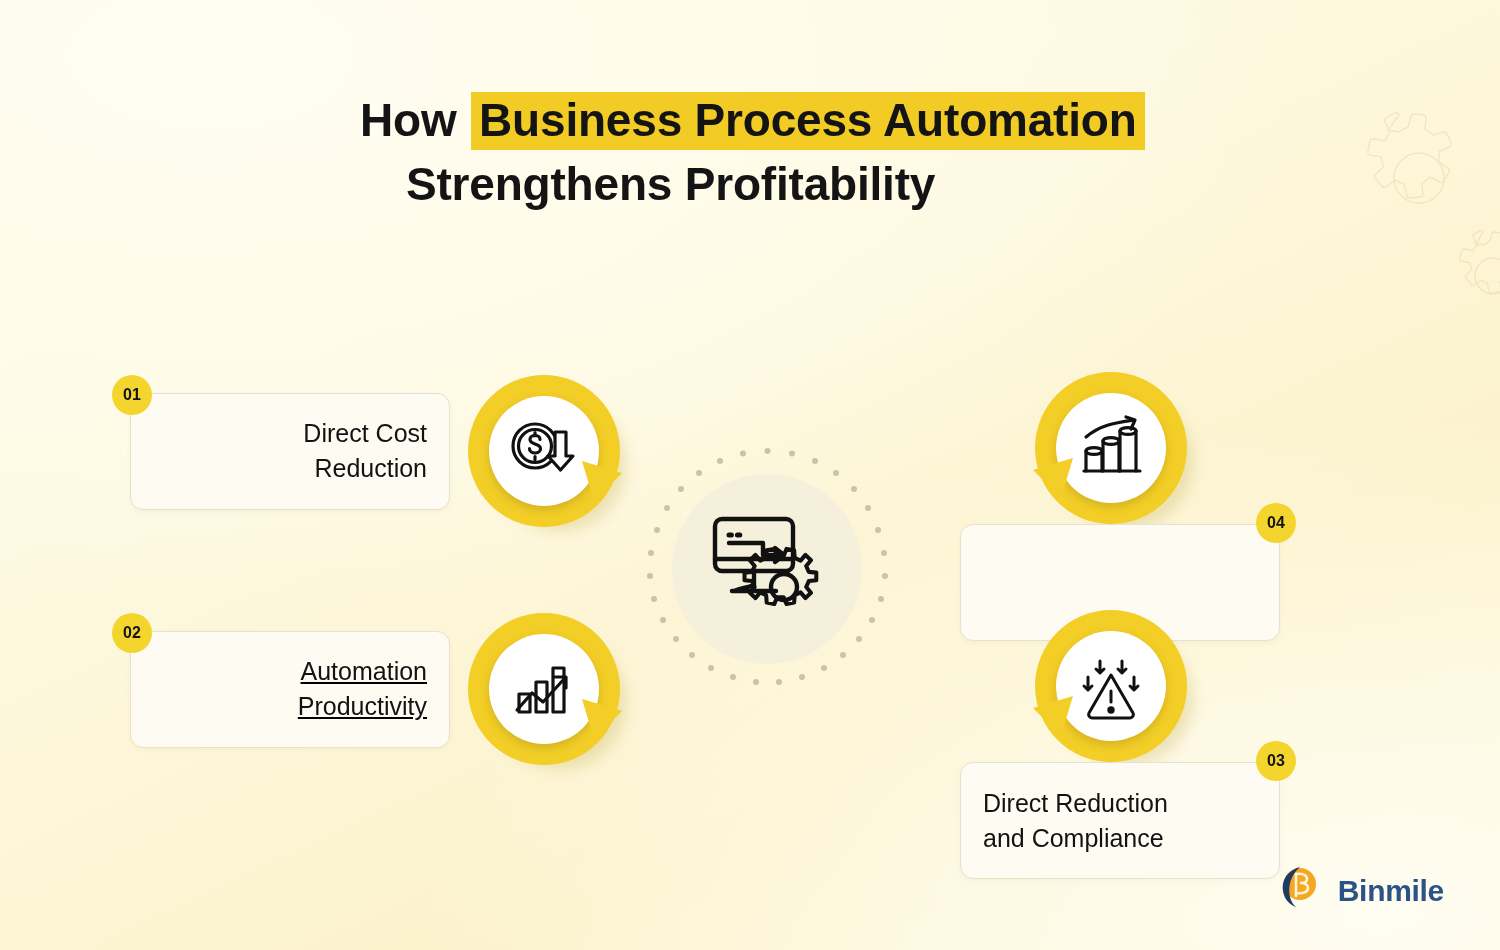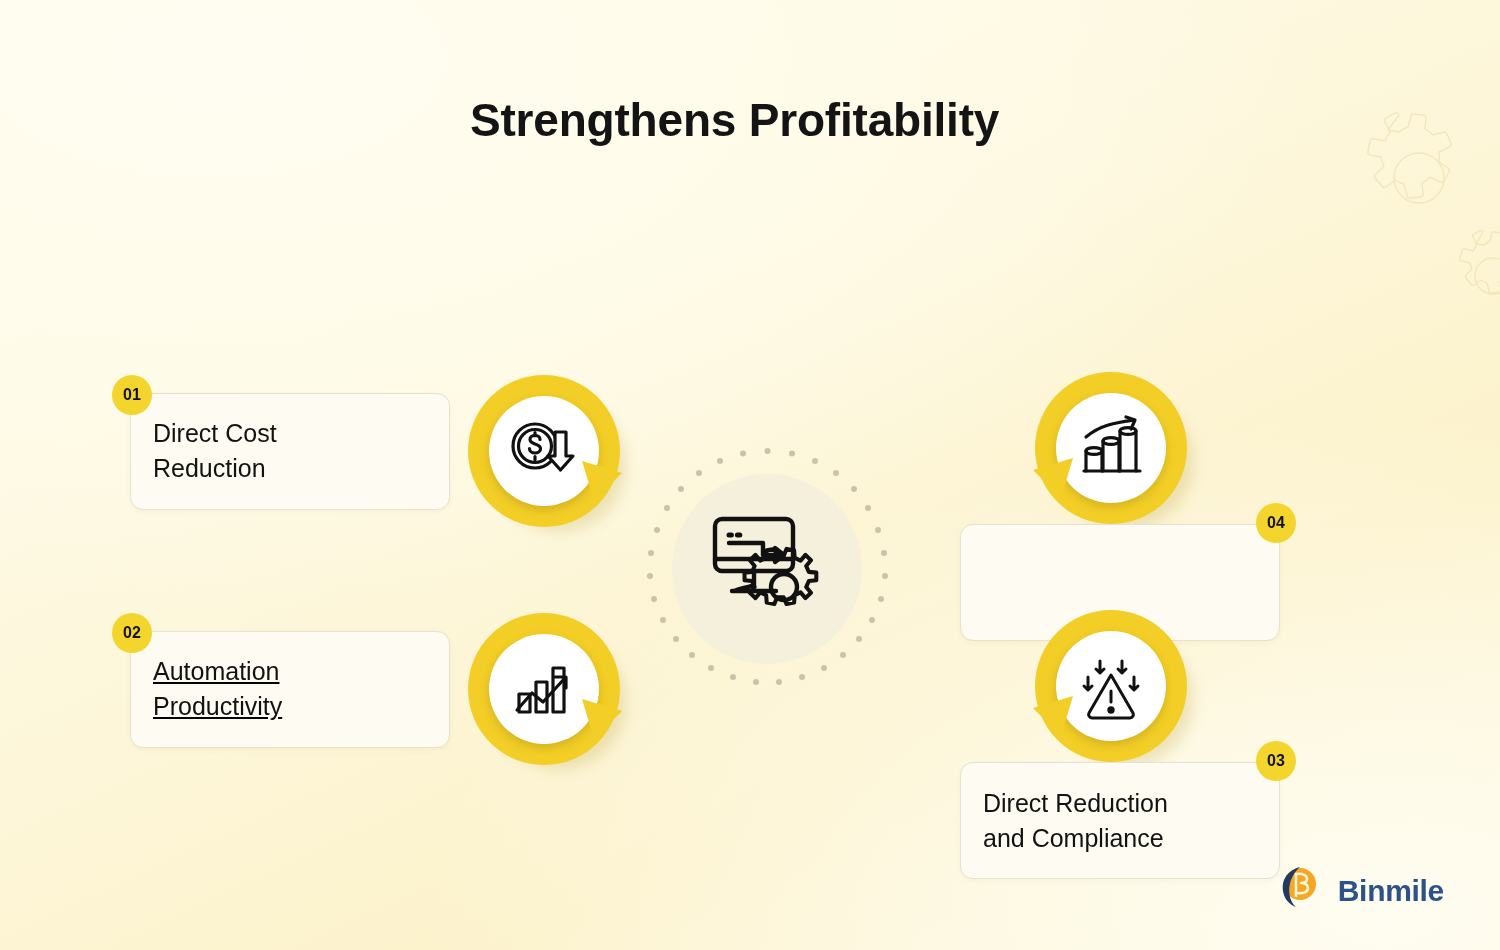--- a/index.html
+++ b/index.html
@@ -17,21 +17,21 @@
       radial-gradient(110% 90% at 92% 96%, #FFFDF1 0%, rgba(255,252,235,0) 58%),
       linear-gradient(155deg, #FFFCEE 0%, #FDF7DC 42%, #FCF2CB 72%, #FDF6DA 100%);
   }
 
   
   .deco-gears { position:absolute; right:-6px; top:96px; opacity:.55; pointer-events:none; }
 
   
   .title-block { position:absolute; left:360px; top:88px; width:900px; }
   .title-line { font-size:46px; line-height:64px; font-weight:700; color:#141414; letter-spacing:-.2px; white-space:nowrap; }
-  .title-line.l2 { margin-left:110px; }
+  .title-line.l2 { margin-left:46px; }
   .hl { background:#F2CC24; padding:2px 8px 4px 8px; margin-left:2px; box-decoration-break:clone; }
 
   
   .item { position:absolute; display:flex; align-items:center; }
   .item.left  { left:120px;  width:520px; flex-direction:row;padding-left:10px; }
   .item.right { left:860px;  width:520px; flex-direction:column; }
   .row1 { top:375px; }
   .row2 { top:613px; }
   .item.left.row1  { top:375px; }
   .item.left.row2  { top:613px;text-decoration:underline; }
@@ -43,21 +43,21 @@
     position:relative;
     width:320px; height:117px;
     background:#FDFBF2;
     border:1px solid #E7E2CE;
     border-radius:13px;
     box-shadow:0 2px 5px rgba(120,105,40,.05);
     display:flex; align-items:center;
     padding:0 22px;
   }
   .card-text { font-size:25px; line-height:35px; color:#121212; width:100%; }
-  .left .card-text  { }
+  .left .card-text  { text-align:right; }
   .right .card-text { text-align:left; }
 
   .badge {
     position:absolute;
     width:40px; height:40px; border-radius:50%;
     background:#F4D52E;
     display:flex; align-items:center; justify-content:center;
     font-size:16px; font-weight:700; color:#141414;
     z-index:4;
   }
@@ -119,20 +119,23 @@
   <div class="deco-gears">
     <svg width="170" height="200" viewBox="0 0 170 200" fill="none" stroke="#EBD9A8" stroke-width="1.4">
       <path d="M60 38 l11 2 a32 32 0 0 1 9-5 l3-11 a3 3 0 0 1 3-2 l10 1 a3 3 0 0 1 2 3 l-1 11 a32 32 0 0 1 8 6 l11-3 a3 3 0 0 1 3 2 l4 9 a3 3 0 0 1-2 4 l-10 5 a32 32 0 0 1 0 10 l9 6 a3 3 0 0 1 1 4 l-5 9 a3 3 0 0 1-4 1 l-10-5 a32 32 0 0 1-8 6 l1 11 a3 3 0 0 1-3 3 l-10 1 a3 3 0 0 1-3-3 l-3-11 a32 32 0 0 1-9-4 l-9 7 a3 3 0 0 1-4-1 l-7-8 a3 3 0 0 1 1-4 l8-8 a32 32 0 0 1-3-9 l-11-2 a3 3 0 0 1-2-4 l2-10 a3 3 0 0 1 4-2 l11 2 a32 32 0 0 1 5-9 l-5-10 a3 3 0 0 1 1-4 l9-5 a3 3 0 0 1 4 2 z" transform="translate(-8,-4)"></path>
       <circle cx="83" cy="82" r="25"></circle>
       <path d="M140 148 l8 1 a23 23 0 0 1 6-4 l2-8 a2 2 0 0 1 2-1 l8 1 a2 2 0 0 1 1 2 l-1 8 a23 23 0 0 1 6 4 l8-2 a2 2 0 0 1 2 1 l3 7 a2 2 0 0 1-1 3 l-8 3 a23 23 0 0 1 0 7 l7 5 a2 2 0 0 1 0 3 l-3 6 a2 2 0 0 1-3 1 l-7-3 a23 23 0 0 1-6 4 l1 8 a2 2 0 0 1-2 2 l-8 1 a2 2 0 0 1-2-2 l-2-8 a23 23 0 0 1-6-3 l-7 5 a2 2 0 0 1-3-1 l-5-6 a2 2 0 0 1 0-3 l6-6 a23 23 0 0 1-2-6 l-8-2 a2 2 0 0 1-2-3 l2-7 a2 2 0 0 1 3-2 l8 2 a23 23 0 0 1 4-6 l-4-8 a2 2 0 0 1 1-3 l6-3 a2 2 0 0 1 3 1 z"></path>
       <circle cx="157" cy="180" r="18"></circle>
     </svg>
   </div>
 
   <div class="title-block">
+    <div class="title-line l1">
+      <span>How </span><span class="hl">Business Process Automation</span>
+    </div>
     <div class="title-line l2">Strengthens Profitability</div>
   </div>
 
   <div class="item left row1">
     <div class="card">
       <div class="badge">01</div>
       <div class="card-text">
         <div>Direct Cost</div>
         <div>Reduction</div>
       </div>

